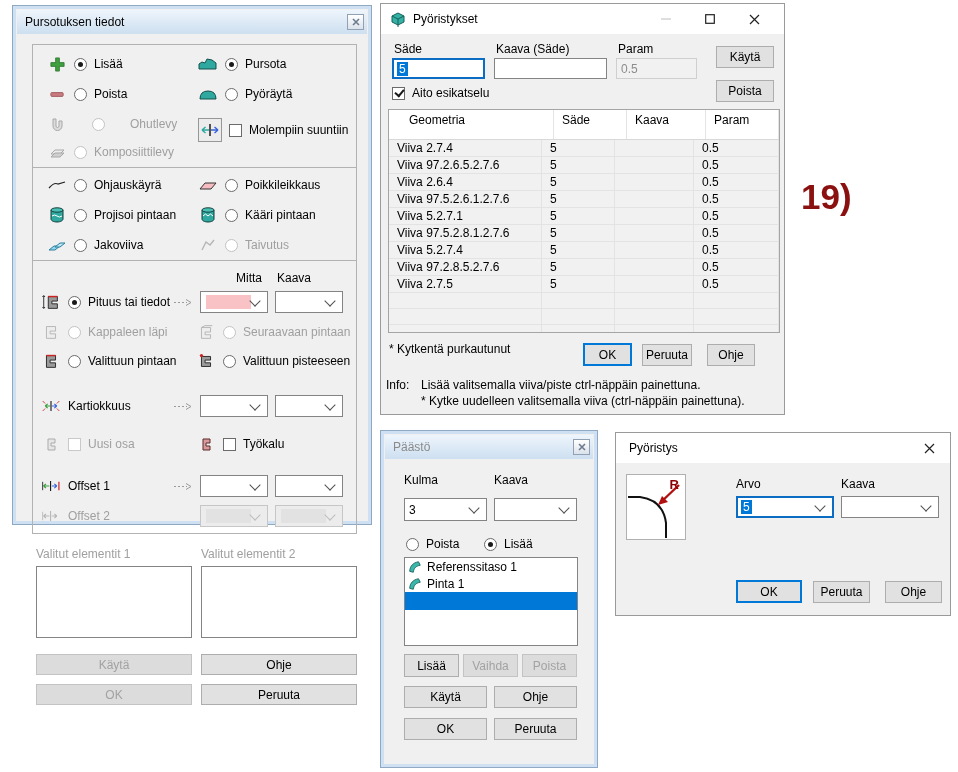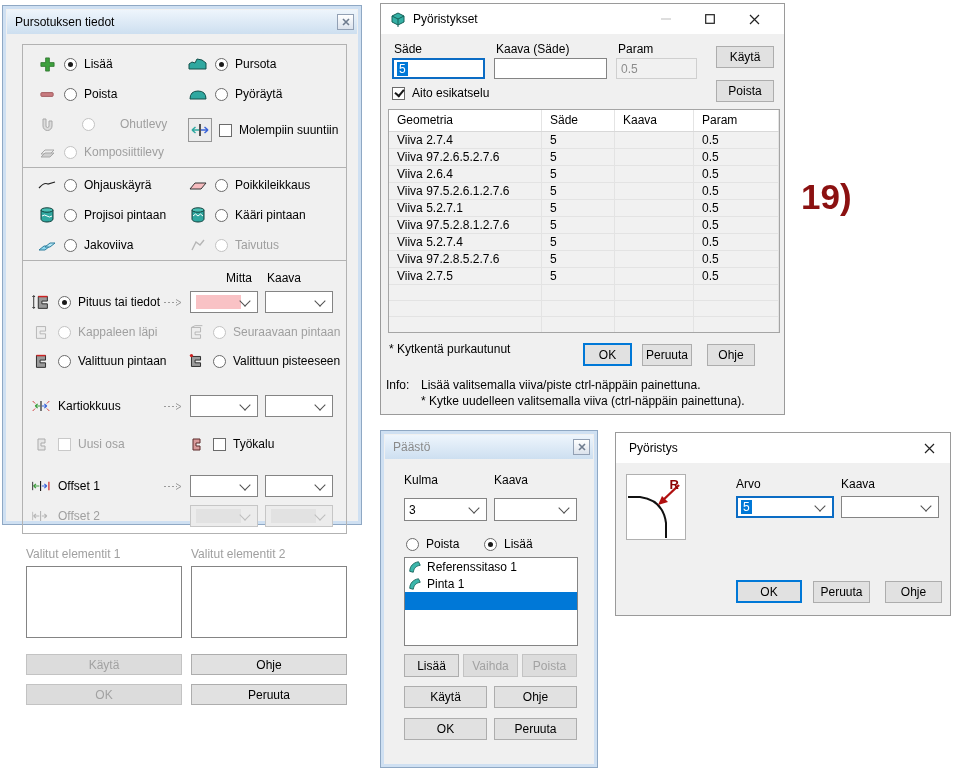--- a/index.html
+++ b/index.html
@@ -79,21 +79,21 @@
 
   .label { position:absolute; white-space:nowrap; }
 
   .iconbtn { position:absolute; width:24px; height:24px; background:#ececec; border:1px solid #979797;
              display:flex; align-items:center; justify-content:center; }
 
   .darr { position:absolute; width:20px; height:9px; }
 
   
   .ftable { position:absolute; background:#fff; border:1px solid #a5a5a5; overflow:hidden; display:flex; flex-direction:column; }
-  .thead { display:flex; height:22px; background:#fff; border-bottom:1px solid #d8d8d8; flex:none; }
+  .thead { display:flex; height:30px; background:#fff; border-bottom:1px solid #d8d8d8; flex:none;padding-left:12px; }
   .th { padding:3px 0 0 8px; border-right:1px solid #e4e4e4; white-space:nowrap; overflow:hidden; }
   .tbody { flex:1; background:#f1f1f1; }
   .trow { display:flex; height:17px; border-bottom:1px solid #e3e3e3; background:#f1f1f1; }
   .trow.filler { height:16px; }
   .tcell { border-right:1px solid #e3e3e3; padding:1px 0 0 8px; white-space:nowrap; overflow:hidden; }
   .c0 { width:153px; } .c1 { width:73px; } .c2 { width:79px; } .c3 { flex:1; }
 
   
   .litem { display:flex; align-items:center; gap:5px; height:17px; padding-left:3px; }
   .litem .fico { flex:none; }
@@ -102,21 +102,21 @@
   .big-num { position:absolute; left:801px; top:177px; font-size:35px; font-weight:bold; color:#8b1111; }
 
   .preview { position:absolute; background:#fff; border:1px solid #b0b0b0; }
   .r-lab { position:absolute; right:6px; top:2px; font-weight:bold; color:#8b0000; font-size:13px; }
 
   .note { position:absolute; white-space:nowrap; }
 </style>
 </head>
 <body>
 
-<div class="dlg-old" style="left:2px; top:5px; width:360px; height:520px;padding-left:36px;">
+<div class="dlg-old" style="left:12px; top:5px; width:360px; height:520px;padding-left:36px;">
 
   <div class="old-title">
     <span class="t-txt">Pursotuksen tiedot</span>
   </div>
   <div class="old-x" style="right:7px; top:8px;">
     <svg width="8" height="8" viewBox="0 0 8 8">
         <path d="M1 1l6 6M7 1L1 7" stroke="#6e7b8e" stroke-width="1.6"></path>
       </svg>
   </div>
 

